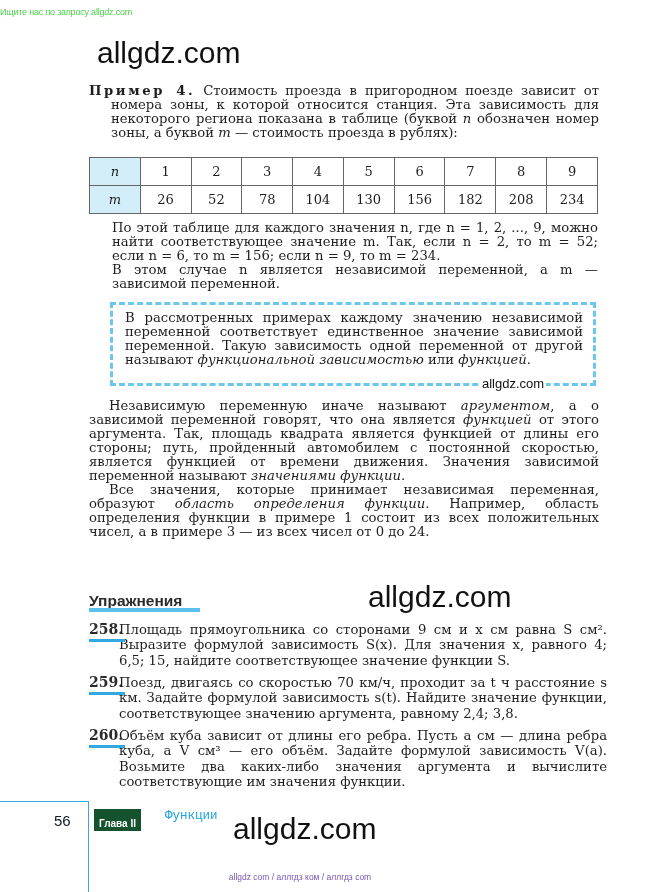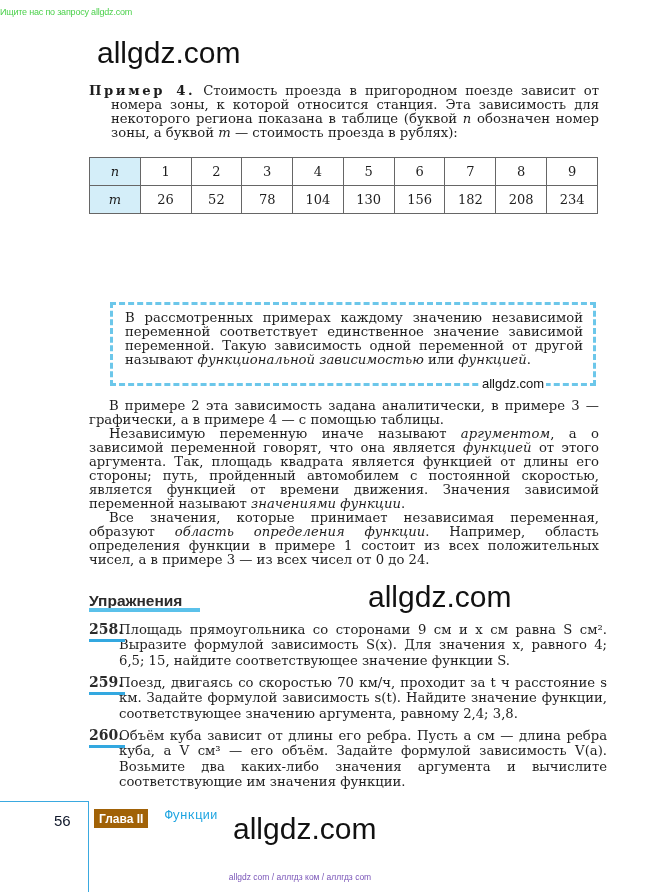--- a/index.html
+++ b/index.html
@@ -21,22 +21,22 @@
   .defbox { left:110px; top:302px; width:486px; height:84px; border:3px dashed #6cc7ea; padding:6px 10px 4px 12px; box-sizing:border-box; }
   .section-title { left:89px; top:592px; font-family:"Liberation Sans", sans-serif; font-weight:bold; font-size:15.5px; color:#2b2b2b; }
   .section-underline { left:89px; top:608px; width:111px; height:4px; background:#5bc1ea; }
   .ex-row { position:absolute; left:89px; width:518px; font-size:13.2px; line-height:15.4px; }
   .ex-num { position:absolute; left:0; top:0; font-weight:bold; color:#2b2b2b; font-size:14px; }
   .ex-num-line { position:absolute; left:0; top:17px; width:36px; height:3px; background:#33a8e0; }
   .ex-text { margin-left:30px; text-align:justify; text-align-last:left; }
   .footer-line-v { left:88px; top:801px; width:1px; height:91px; background:#3aa9e0; }
   .footer-line-h { left:0; top:801px; width:89px; height:1px; background:#3aa9e0; }
   .page-num { left:54px; top:812px; font-family:"Liberation Sans", sans-serif; font-size:15px; color:#0f172a; }
-  .chapter-badge { left:94px; top:809px; background:#a16207; color:#fff; font-family:"Liberation Sans", sans-serif;
-                   font-weight:bold; font-size:12px; padding:3px 5px 2px 5px; }
+  .chapter-badge { left:94px; top:809px; background:#14532d; color:#fff; font-family:"Liberation Sans", sans-serif;
+                   font-weight:bold; font-size:10px; padding:9px 5px 2px 5px; }
   .chapter-name { left:165px; top:809px; color:#1ba3e0; font-family:Liberation Mono, monospace; font-size:12.5px; }
   .bottom-banner { top:872px; left:0; width:600px; text-align:center; font-family:"Liberation Sans", sans-serif;
                    font-size:8.5px; color:#7a55b8; }
 </style>
 </head>
 <body>
 
 <div class="abs top-banner">Ищите нас по запросу allgdz.com</div>
 
 <div class="abs wm" style="left:97px; top:36px;">allgdz.com</div>
@@ -75,34 +75,35 @@
     <td>130</td>
     <td>156</td>
     <td>182</td>
     <td>208</td>
     <td>234</td>
   </tr>
 </tbody>
   </table>
 
 <div class="abs para" style="left:112px; top:221px; width:486px;">
+  <p class="indent" style="text-indent:0;">По этой таблице для каждого значения n, где n = 1, 2, ..., 9, можно найти соответствующее значение m. Так, если n = 2, то m = 52; если n = 6, то m = 156; если n = 9, то m = 234.</p>
+  <p>В этом случае n является независимой переменной, а m — зависимой переменной.</p>
 </div>
 
 <div class="abs defbox para">
   <p>
     <span>В рассмотренных примерах каждому значению независимой переменной соответствует единственное значение зависимой переменной. Такую зависимость одной переменной от другой называют</span>
     <i>функциональной зависимостью</i>
     <span>или</span>
     <i>функцией</i><span>.</span>
   </p>
 </div>
 <div class="abs wm-small" style="left:480px; top:376px;">allgdz.com</div>
 
 <div class="abs para" style="left:89px; top:399px; width:510px;">
-  <p class="indent">В примере 2 эта зависимость задана аналитически, в примере 3 — графически, а в примере 4 — с помощью таблицы.</p>
   <p class="indent">
     <span>Независимую переменную иначе называют</span>
     <i>аргументом</i><span>, а о зависимой переменной говорят, что она является</span>
     <i>функцией</i>
     <span>от этого аргумента. Так, площадь квадрата является функцией от длины его стороны; путь, пройденный автомобилем с постоянной скоростью, является функцией от времени движения. Значения зависимой переменной называют</span>
     <i>значениями функции</i><span>.</span>
   </p>
   <p class="indent">
     <span>Все значения, которые принимает независимая переменная, образуют</span>
     <i>область определения функции</i><span>. Например, область определения функции в примере 1 состоит из всех положительных чисел, а в примере 3 — из всех чисел от 0 до 24.</span>

